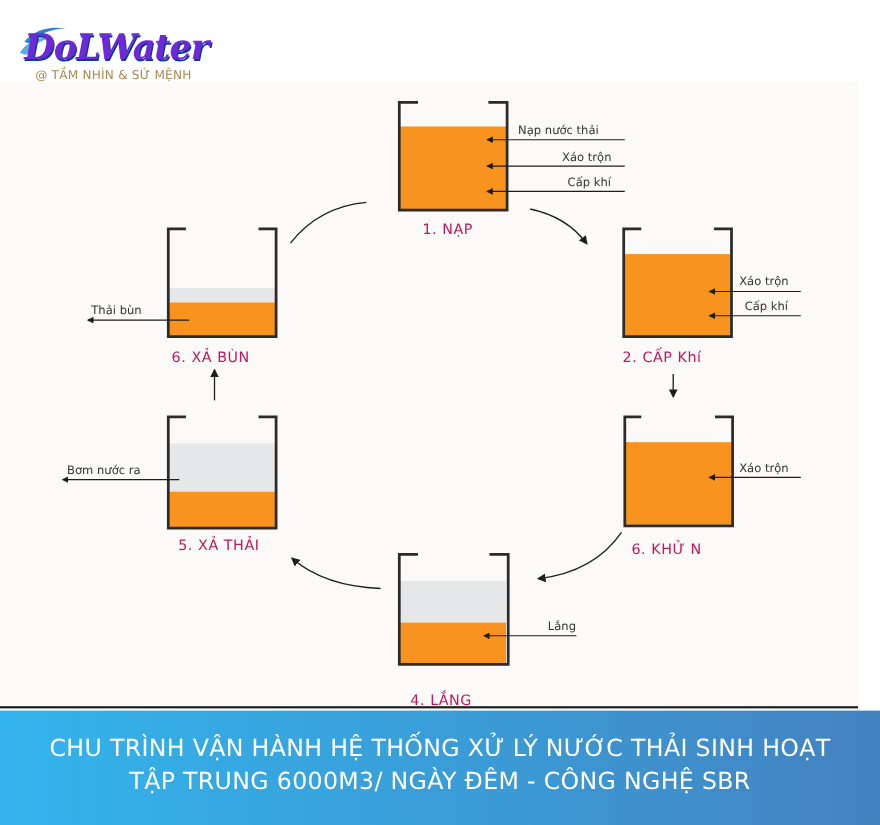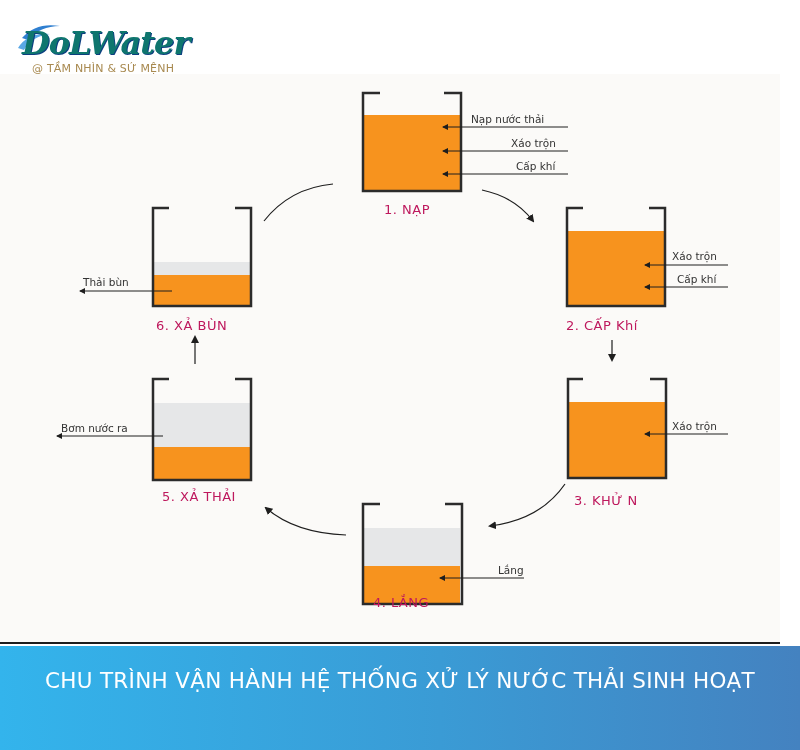--- a/index.html
+++ b/index.html
@@ -6,21 +6,21 @@
   body {
     width: 800px; height: 750px; position: relative; overflow: hidden;
     background: #ffffff;
     font-family: "Liberation Sans", sans-serif;
   }
   .logo { position: absolute; left: 14px; top: 18px; width: 230px; height: 60px; }
   .logo-word {
     position: absolute; left: 8px; top: 6px;
     font-family: "DejaVu Serif", serif; font-weight: bold; font-style: italic;
     font-size: 32px; letter-spacing: -1px;
-    color: #0f766e;
+    color: #6d28d9;
     text-shadow: 1px 1px 0 #0d3f80;
   }
   .logo-swoosh { position: absolute; left: 0; top: 0; }
   .logo-tag {
     position: absolute; left: 18px; top: 44px;
     font-family: "DejaVu Sans", sans-serif; font-weight: normal;
     font-size: 11px; color: #a8894f; letter-spacing: 0.2px;
   }
   .stage {
     position: absolute; left: 0; top: 74px; width: 780px; height: 568px;
@@ -117,35 +117,36 @@
     <line x1="612" y1="340" x2="612" y2="360" stroke="#1e1e1e" stroke-width="1.2" marker-end="url(#ah)"></line>
     <path d="M565 484 Q540 520 490 526" fill="none" stroke="#1e1e1e" stroke-width="1.2" marker-end="url(#ah)"></path>
     <path d="M346 535 Q295 533 266 508" fill="none" stroke="#1e1e1e" stroke-width="1.2" marker-end="url(#ah)"></path>
     <line x1="195" y1="364" x2="195" y2="337" stroke="#1e1e1e" stroke-width="1.2" marker-end="url(#ah)"></line>
     <path d="M264 221 Q290 188 333 184" fill="none" stroke="#1e1e1e" stroke-width="1.2"></path>
   </g>
 </svg>
 
 <div class="tank-label" style="left:384px; top:202px;">1. NẠP</div>
 <div class="tank-label" style="left:566px; top:318px;">2. CẤP Khí</div>
-<div class="tank-label" style="left:574px; top:493px;">3. KHỬ N</div>
-<div class="tank-label" style="left:373px; top:595px;">4. LẮNG</div>
+<div class="tank-label" style="left:574px; top:493px;">6. KHỬ N</div>
+<div class="tank-label" style="left:373px; top:630px;">4. LẮNG</div>
 <div class="tank-label" style="left:162px; top:489px;">5. XẢ THẢI</div>
 <div class="tank-label" style="left:156px; top:318px;">6. XẢ BÙN</div>
 
 <div class="note" style="left:471px; top:113px;text-align:right;">Nạp nước thải</div>
 <div class="note" style="left:511px; top:137px;">Xáo trộn</div>
 <div class="note" style="left:516px; top:160px;">Cấp khí</div>
 
 <div class="note" style="left:672px; top:250px;">Xáo trộn</div>
 <div class="note" style="left:677px; top:273px;">Cấp khí</div>
 
 <div class="note" style="left:672px; top:420px;">Xáo trộn</div>
 
 <div class="note" style="left:498px; top:564px;">Lắng</div>
 
 <div class="note" style="left:61px; top:422px;">Bơm nước ra</div>
 
 <div class="note" style="left:83px; top:276px;">Thải bùn</div>
 
 <div class="banner">
   <div class="banner-line l1">CHU TRÌNH VẬN HÀNH HỆ THỐNG XỬ LÝ NƯỚC THẢI SINH HOẠT</div>
+  <div class="banner-line">TẬP TRUNG 6000M3/ NGÀY ĐÊM - CÔNG NGHỆ SBR</div>
 </div>
 
 </body></html>

